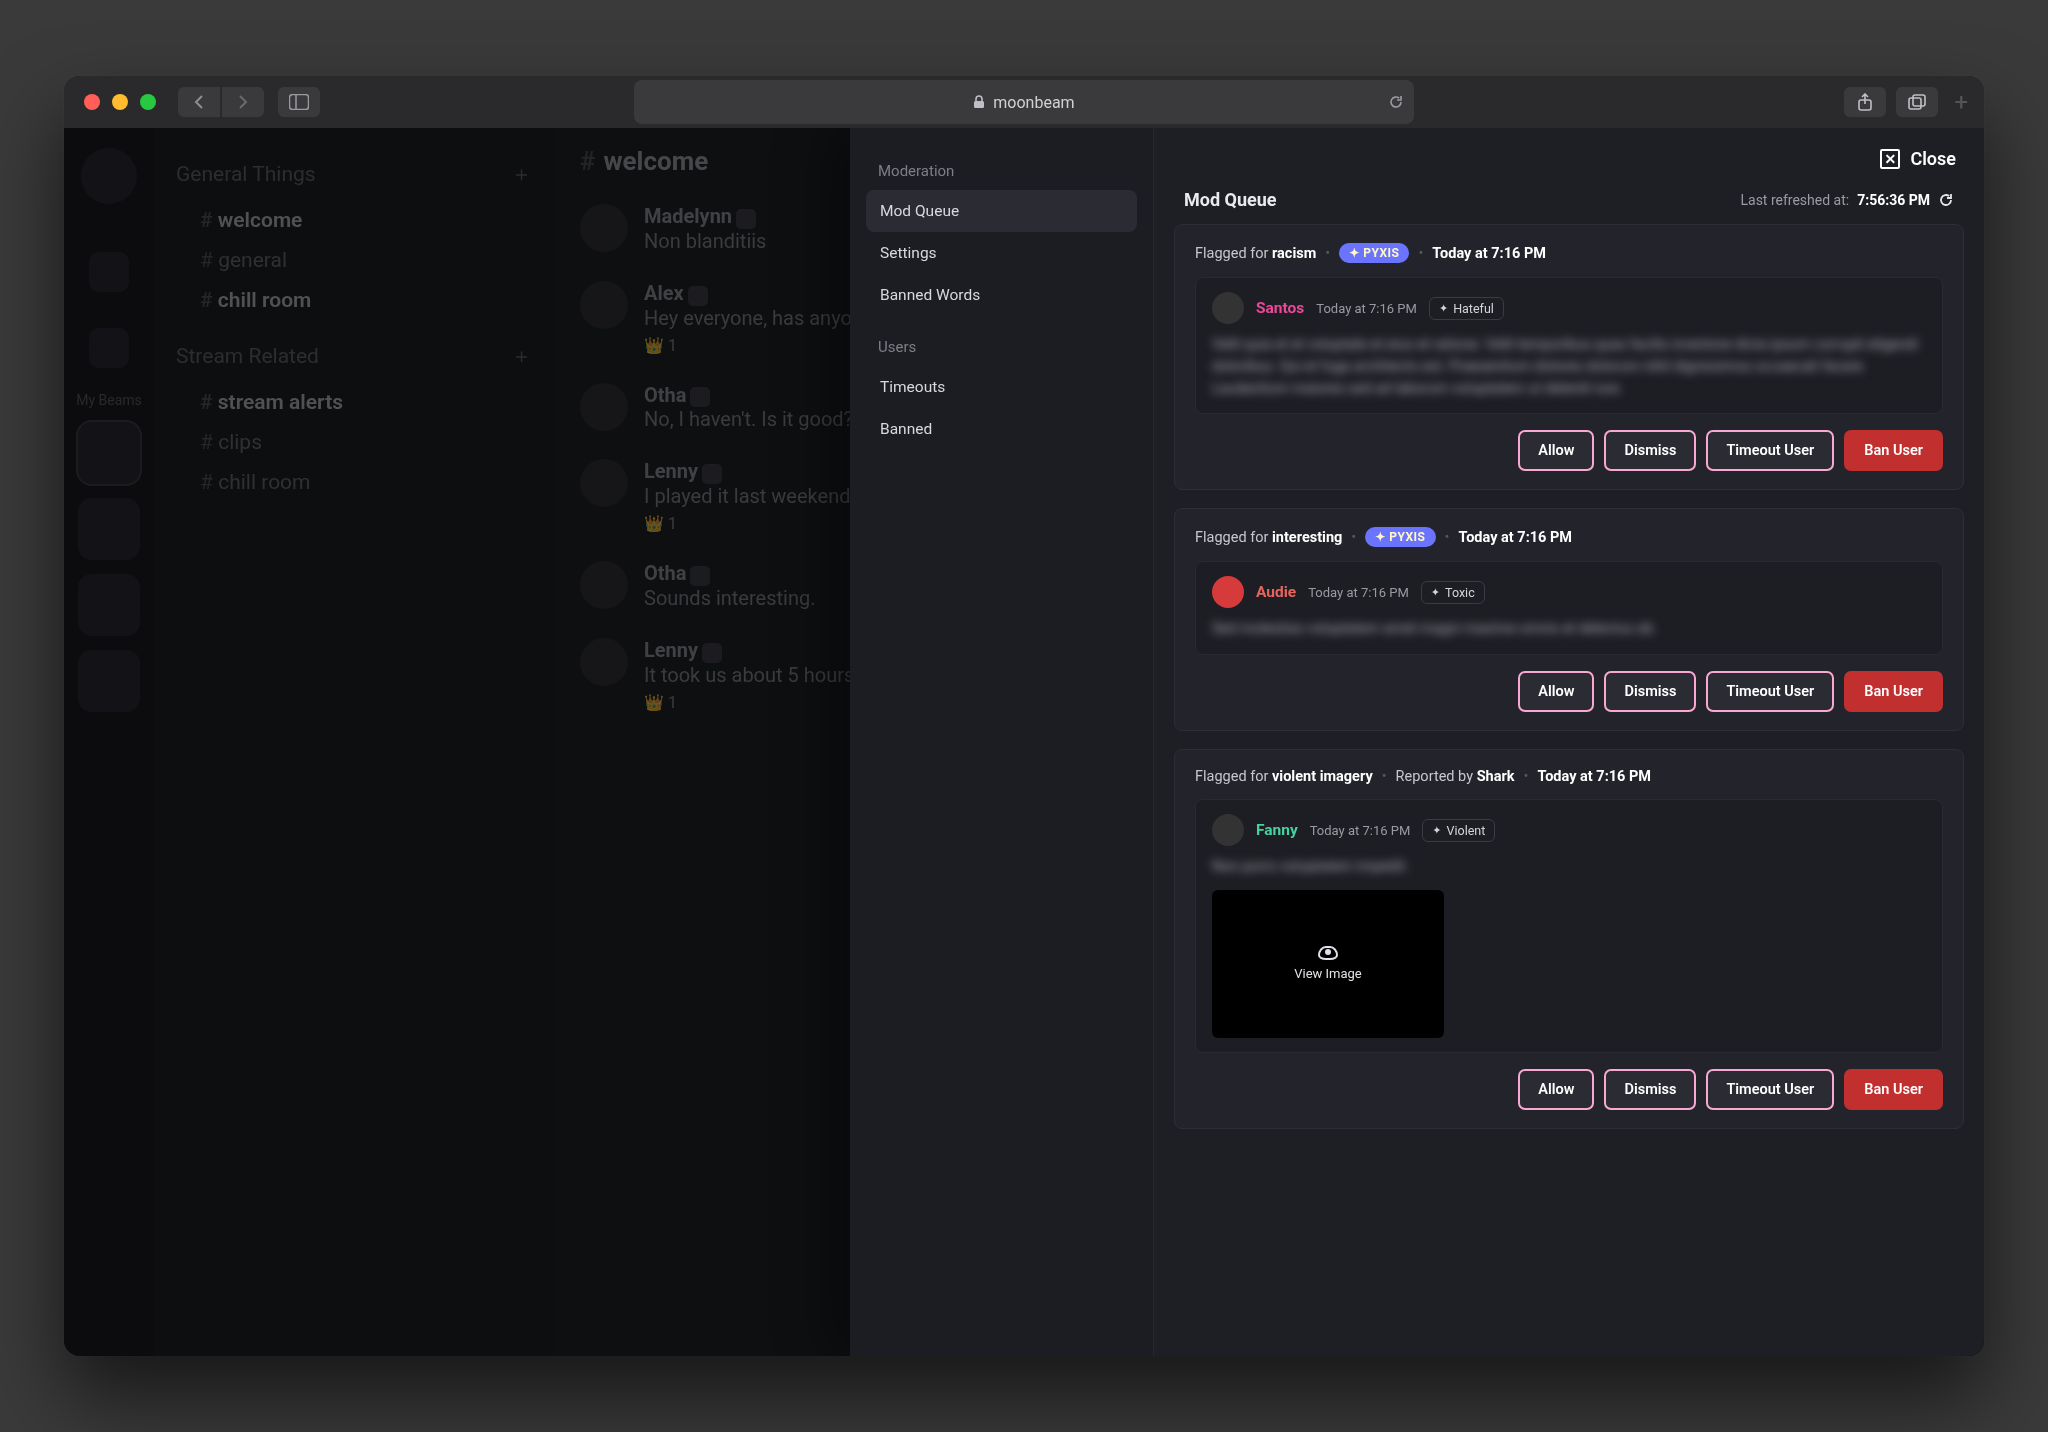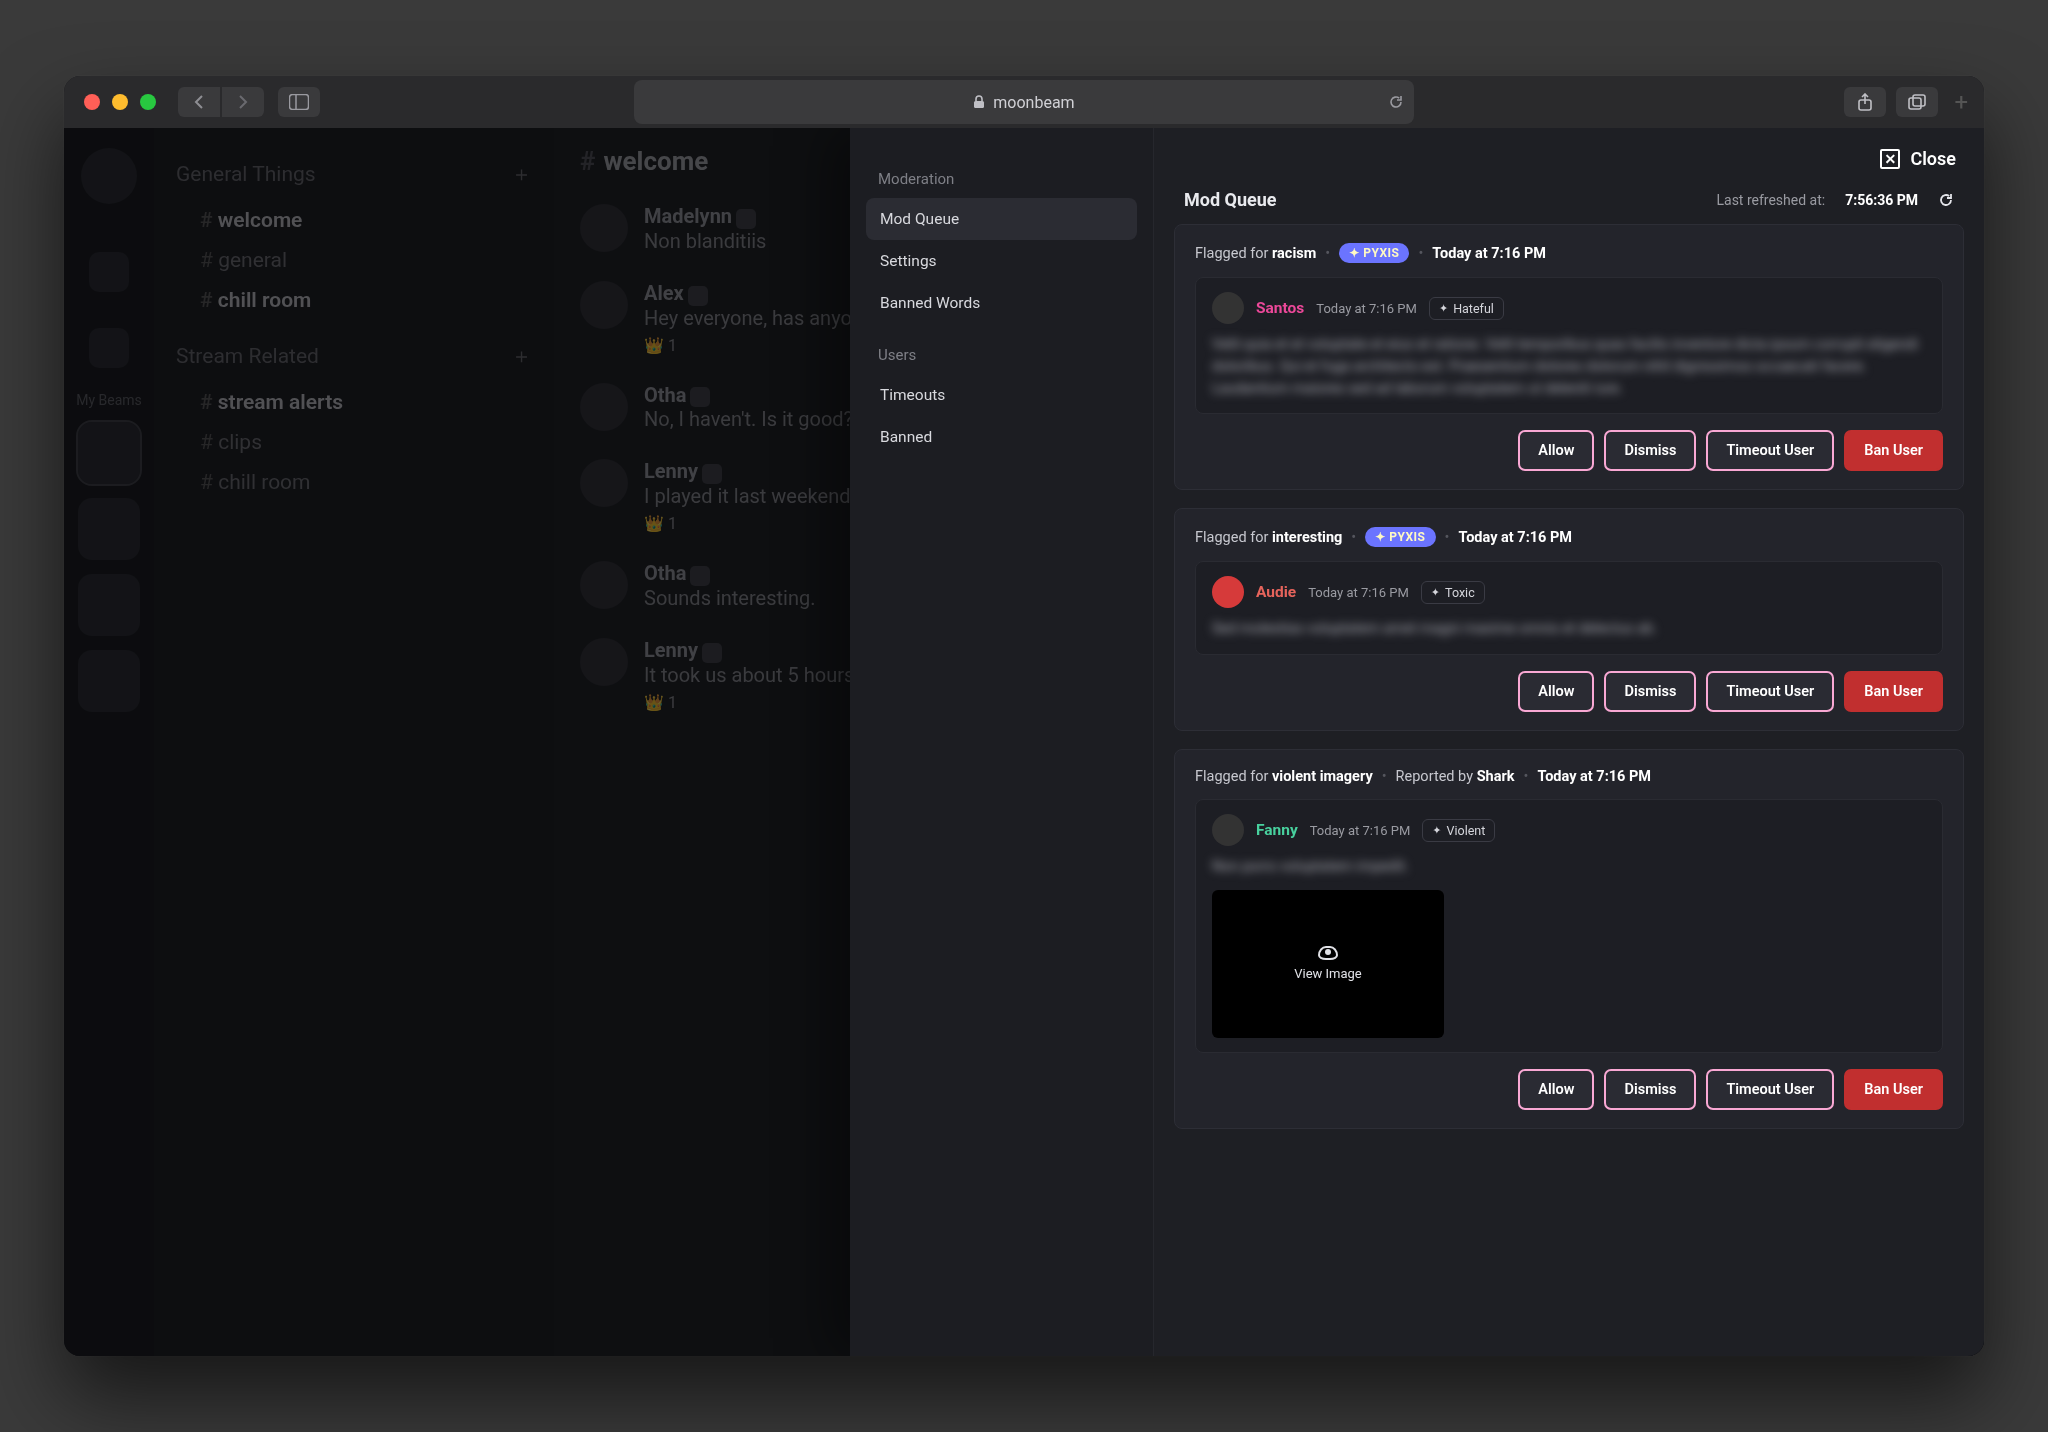--- a/index.html
+++ b/index.html
@@ -73,32 +73,32 @@
   
   .dim-overlay{position:absolute;inset:0;background:rgba(10,10,12,0.62);}
 
   
   .mod-panel {
     position:absolute; top:0; right:0; bottom:0; width:1134px;
     display:flex; background:#1e1f24;
     box-shadow:-20px 0 50px rgba(0,0,0,0.4);
   }
   .mod-nav { width:304px; background:#1c1d22; padding:26px 16px; border-right:1px solid #26272d;}
-  .mod-nav-head{color:#7e7f86;font-size:15px;margin:16px 12px 10px;}
+  .mod-nav-head{color:#7e7f86;font-size:15px;margin:8px 12px 10px;}
   .mod-nav-item{color:#d8d9de;font-size:15.5px;padding:12px 14px;border-radius:8px;cursor:pointer;}
   .mod-nav-item.active{background:#2b2c33;}
 
   .mod-content{flex:1;display:flex;flex-direction:column;}
   .mod-top{display:flex;justify-content:flex-end;align-items:center;padding:20px 28px;gap:10px;}
   .close-btn{display:flex;align-items:center;gap:10px;color:#fff;font-size:18px;font-weight:600;cursor:pointer;}
   .close-icon{width:20px;height:20px;border:2px solid #fff;display:flex;align-items:center;justify-content:center;font-size:14px;border-radius:2px;}
 
   .mq-head{display:flex;justify-content:space-between;align-items:center;padding:0 30px 14px;color:#e9eaee;}
   .mq-title{font-size:18px;font-weight:700;}
-  .mq-refresh{color:#9a9ba2;font-size:14px;display:flex;align-items:center;gap:20px;}
+  .mq-refresh{color:#9a9ba2;font-size:14px;display:flex;align-items:center;gap:8px;}
   .refresh-icon{width:16px;height:16px;}
 
   .cards{padding:0 20px 20px;display:flex;flex-direction:column;gap:18px;overflow:auto;}
   .card{background:#23242b;border:1px solid #2d2e36;border-radius:8px;padding:18px 20px;}
   .flag-row{display:flex;align-items:center;gap:9px;font-size:14.5px;color:#c7c8cf;margin-bottom:14px;}
   .flag-row .sep{color:#55565e;}
   .flag-row b{font-weight:700;color:#fff;}
   .pill-pyxis{background:#6b74ff;color:#fef9c3;font-size:12px;font-weight:700;padding:3px 10px;border-radius:10px;letter-spacing:.5px;}
 
   .msg-block{background:#1d1e24;border:1px solid #2a2b32;border-radius:8px;padding:14px 16px;}

